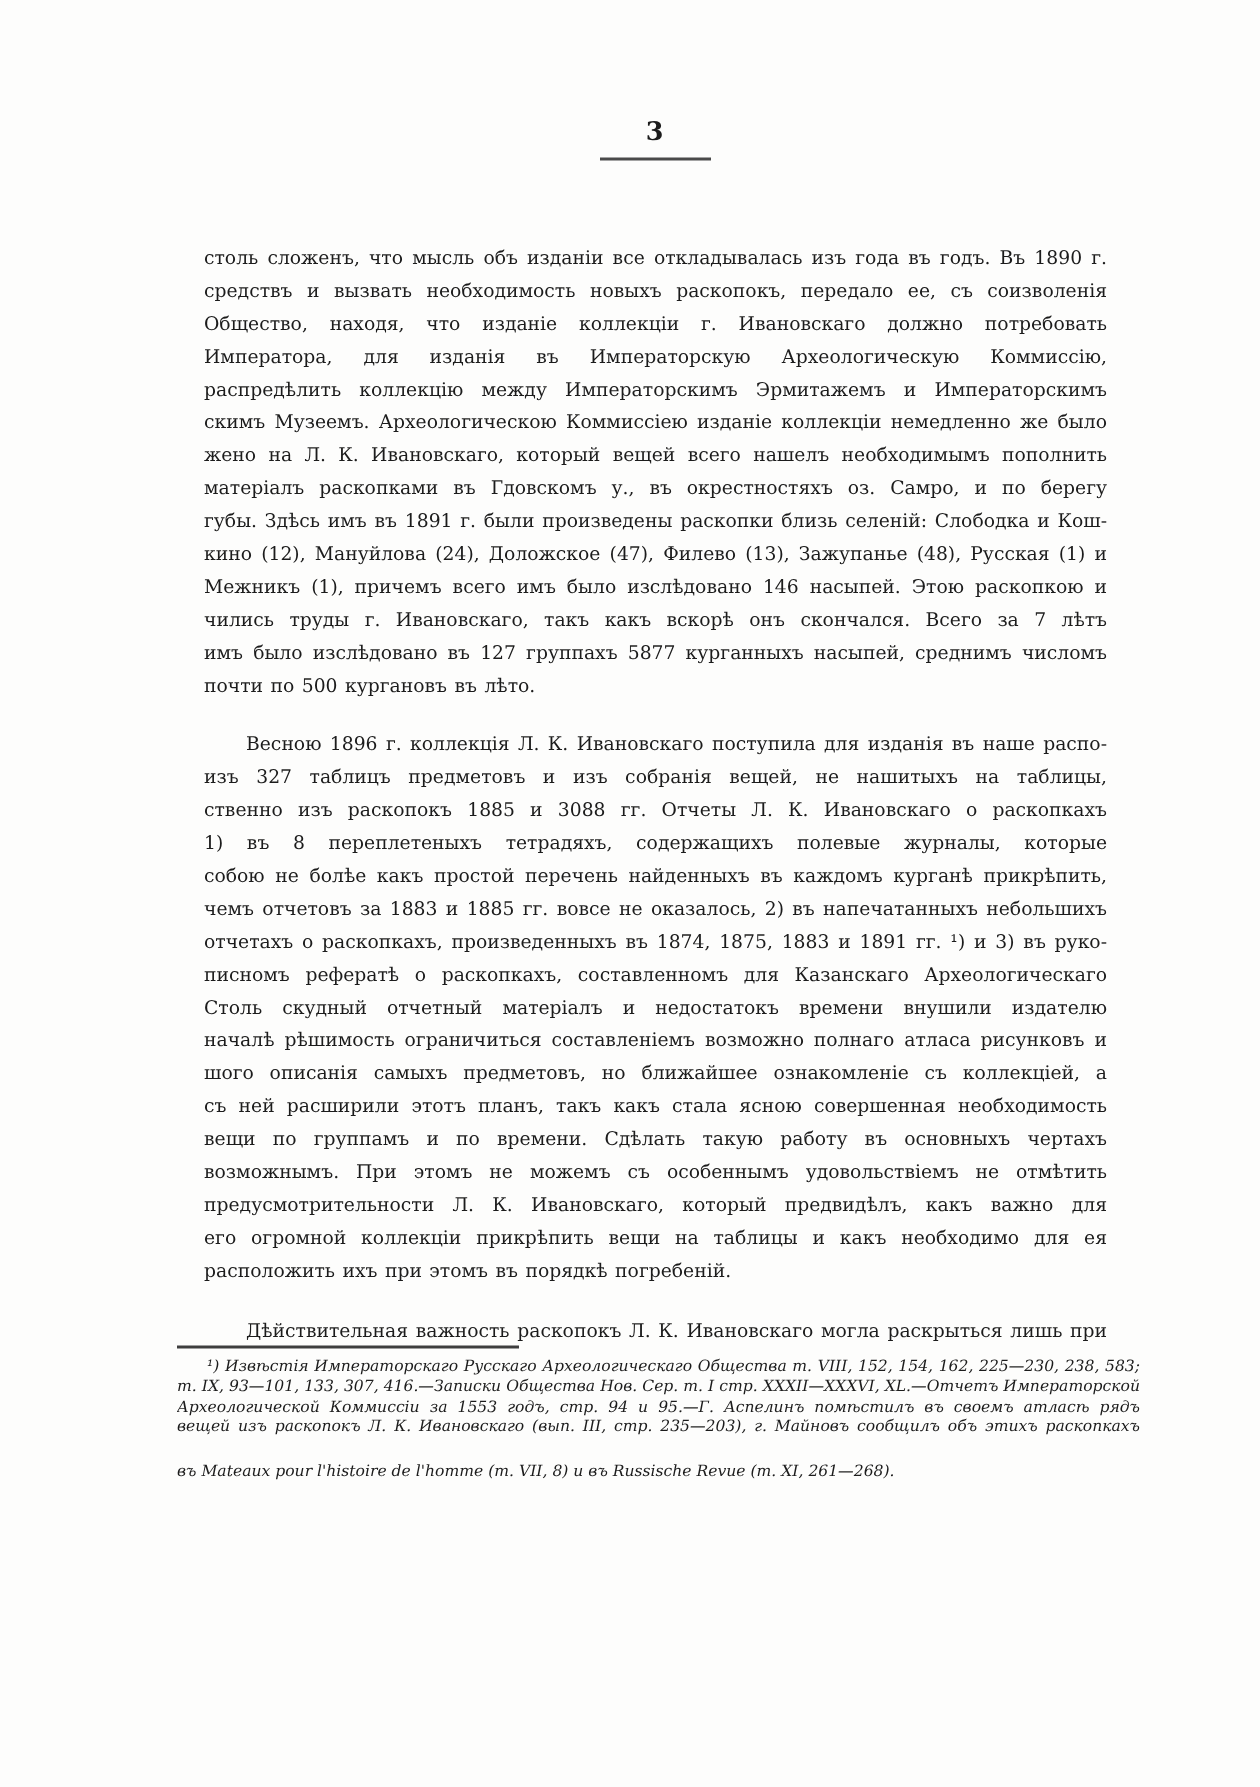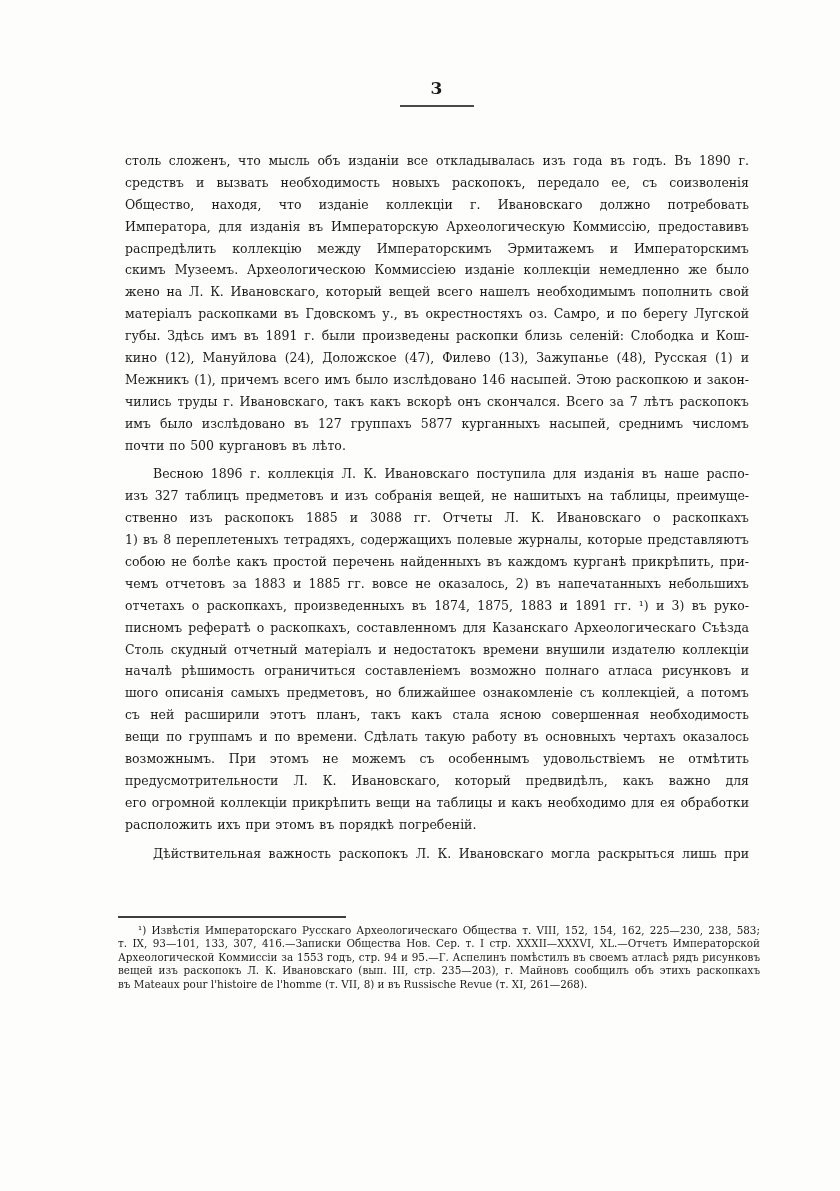--- a/index.html
+++ b/index.html
@@ -33,54 +33,55 @@
     height: 2px;
     background: #4a4a4a;
     margin: 7px auto 0 auto;
   }
   .text-block {
     position: absolute;
     left: 118px;
     top: 143px;
     width: 638px;
   }
-  .para { margin: 7px; }
+  .para { margin: 18px; }
   .line {
     font-size: 12.5px;
     line-height: 21.9px;
     height: 21.9px;
     overflow: hidden;
     text-align: justify;
     text-align-last: justify;
     word-spacing: 1px;
   }
   .line.indent { padding-left: 28px; }
   .line.last { text-align-last: left; }
   .footnote-block {
     position: absolute;
     left: 118px;
-    top: 916px;
+    top: 897px;
     width: 642px;
+    font-style: italic;
   }
   .footnote-rule {
     width: 228px;
     height: 1.5px;
     background: #3e3e3e;
     margin-bottom: 6px;
   }
   .fline {
     font-size: 10.4px;
     line-height: 13.6px;
     height: 13.6px;
     overflow: hidden;
     text-align: justify;
     text-align-last: justify;
   }
   .fline.indent { padding-left: 20px; }
-  .fline.last { text-align-last: left; }
+  .fline.last { text-align-last: left; margin-top: 16px; }
 </style>
 </head>
 <body>
 
 <div class="page">
 
   <div class="page-header">
     <div class="page-number">3</div>
     <div class="header-rule"></div>
   </div>

